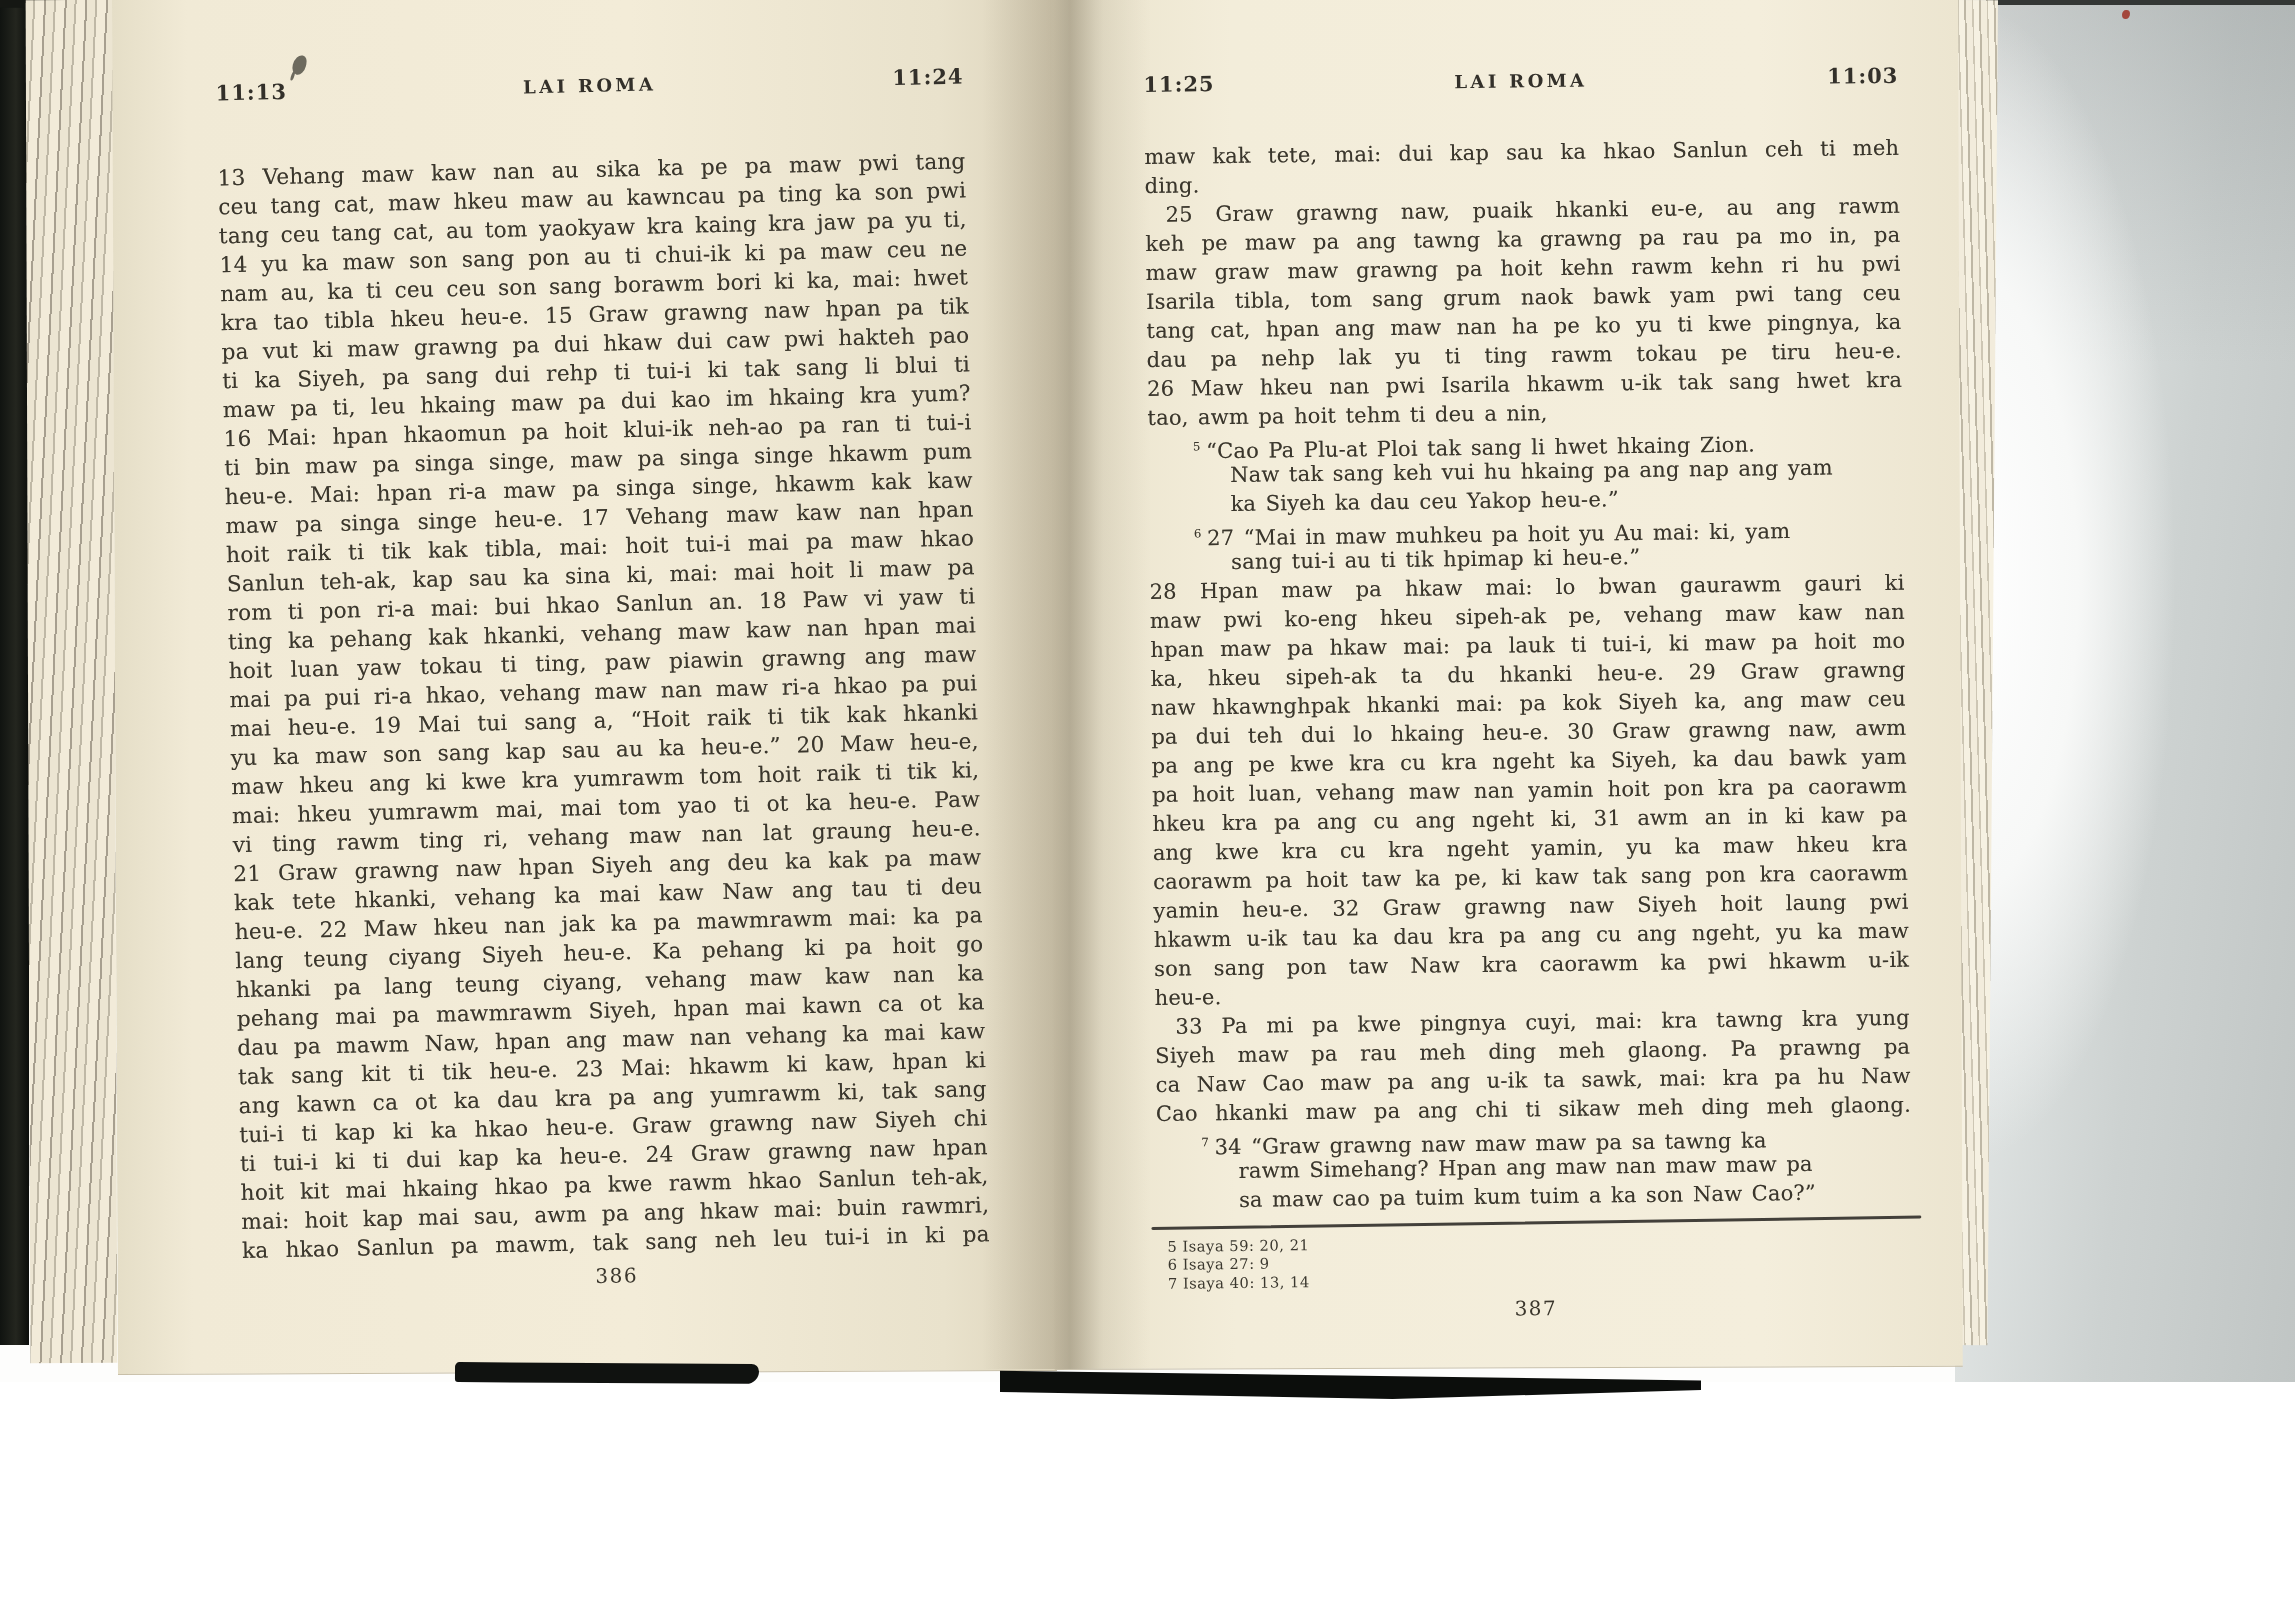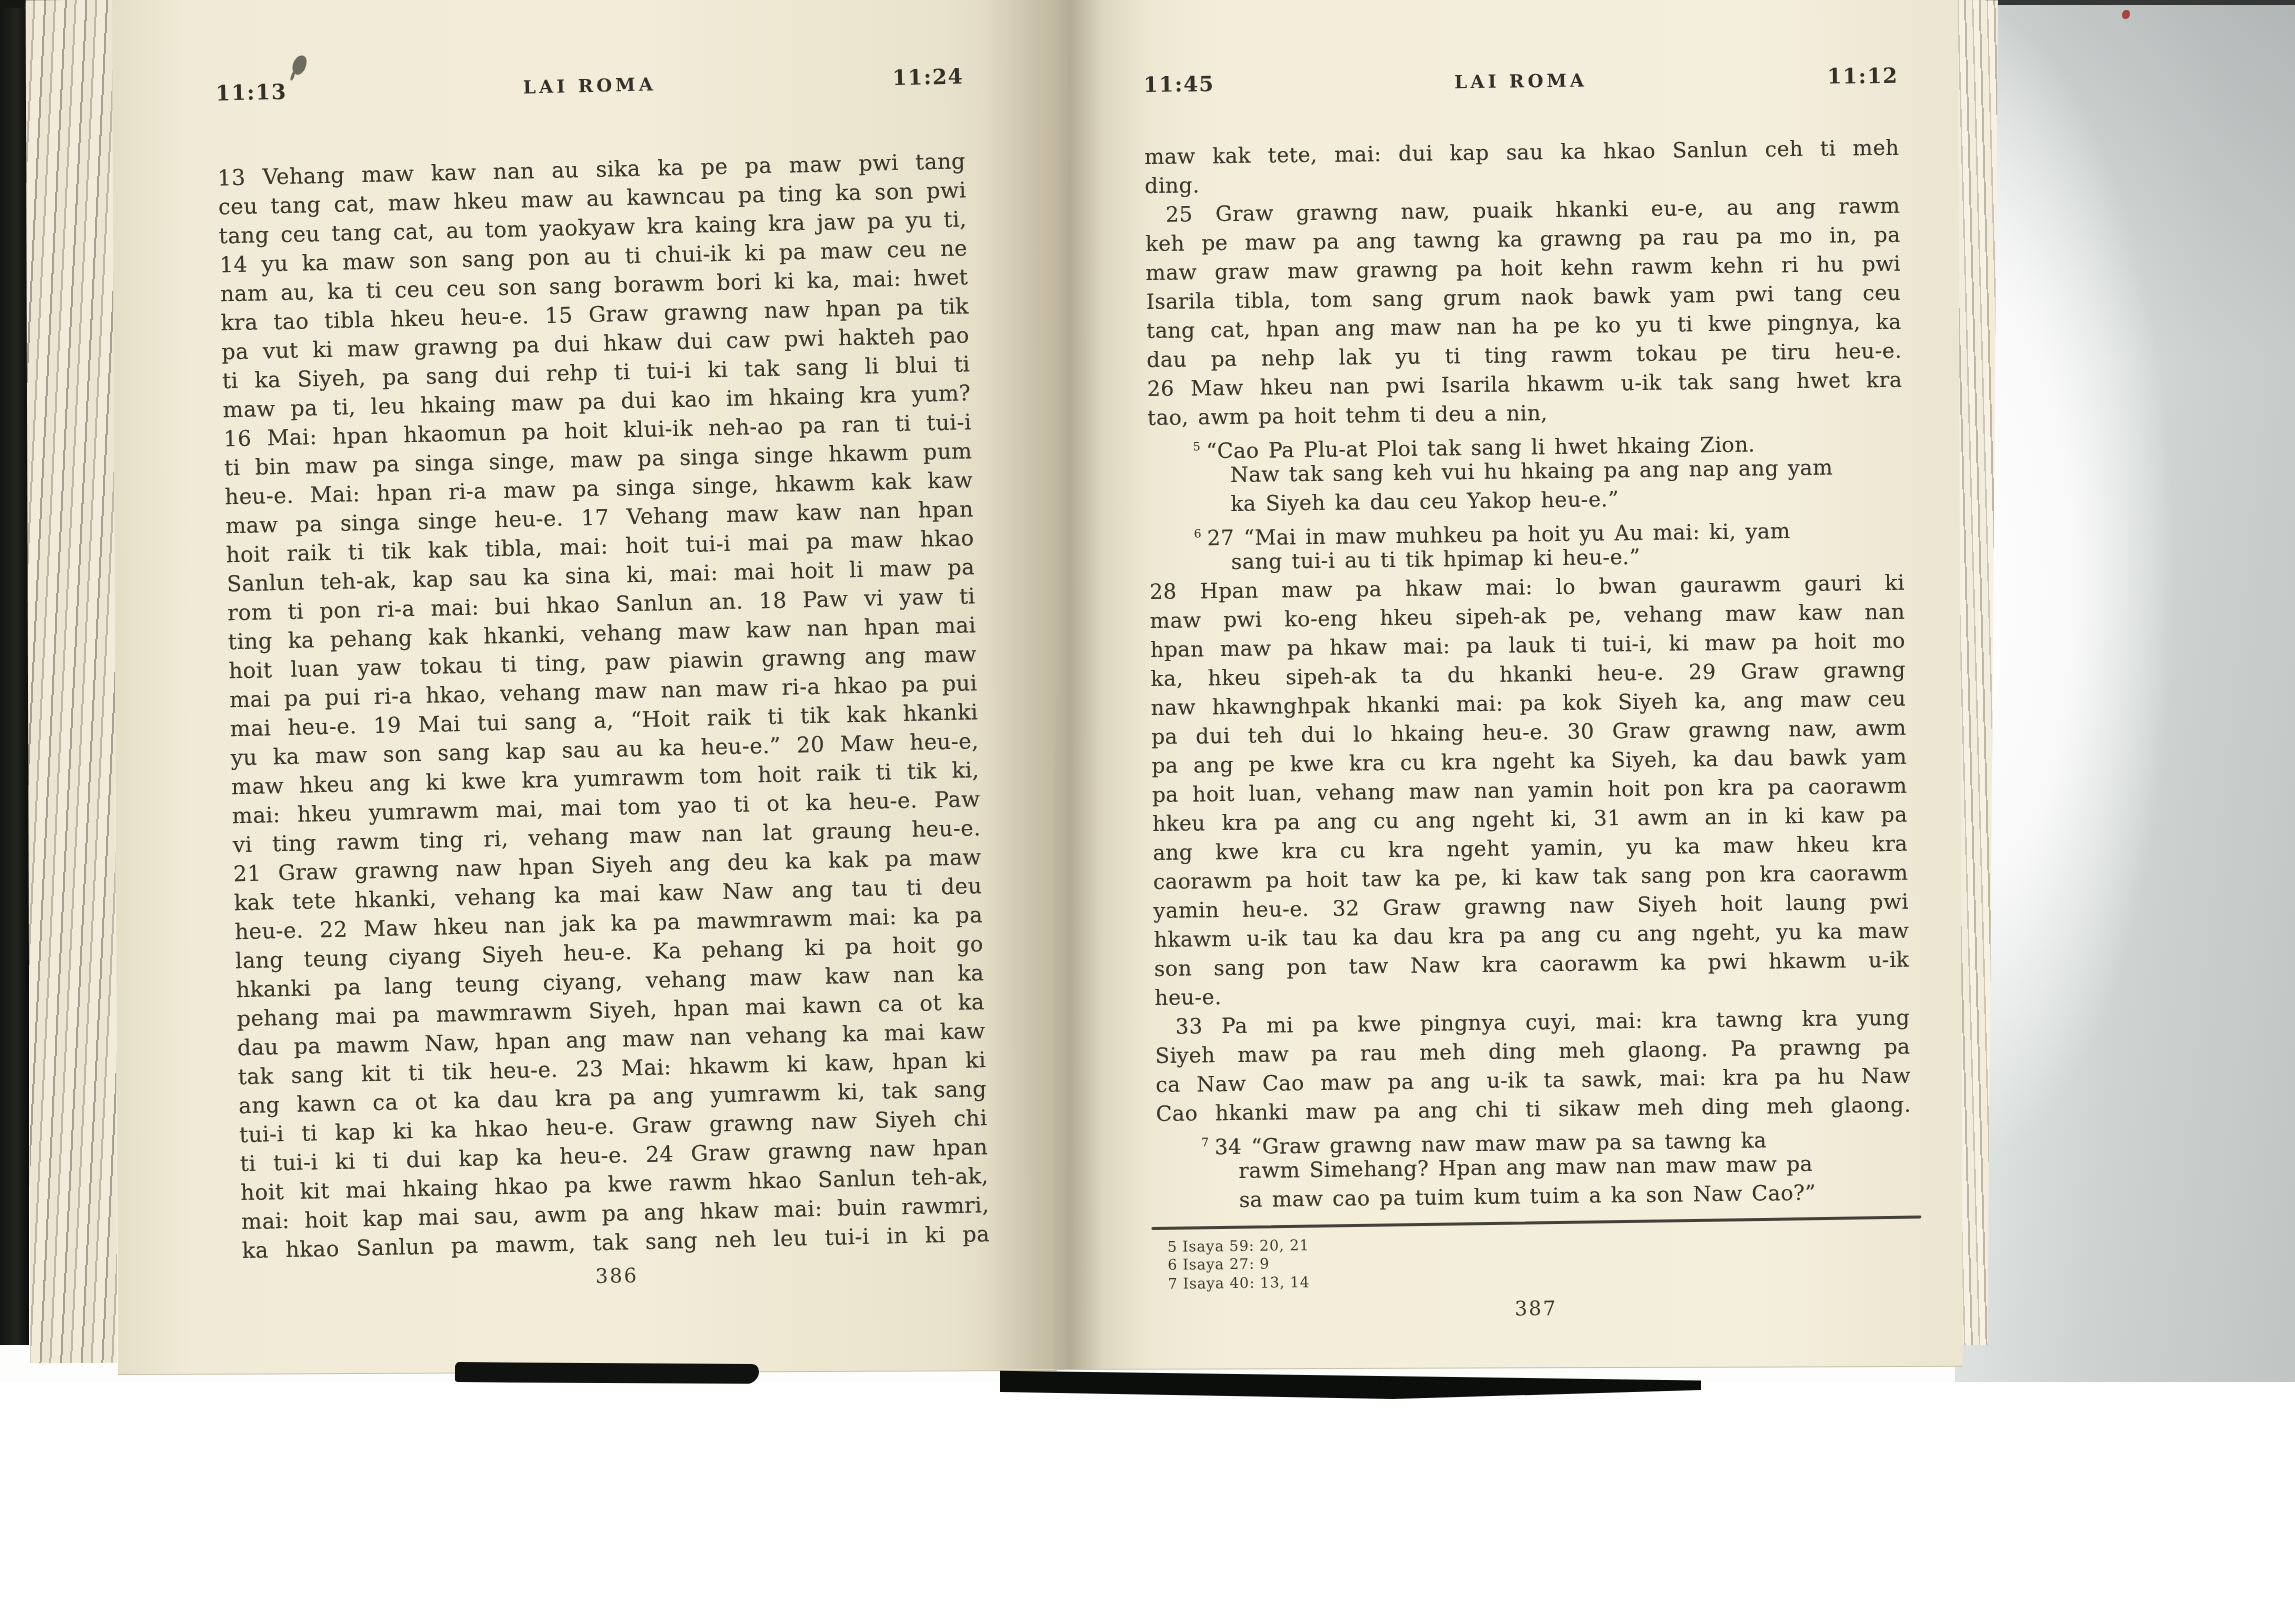--- a/index.html
+++ b/index.html
@@ -151,23 +151,23 @@
           <span class="ln">mai: hoit kap mai sau, awm pa ang hkaw mai: buin rawmri,</span>
           <span class="ln">ka hkao Sanlun pa mawm, tak sang neh leu tui-i in ki pa</span>
         </div>
       <span class="pgnum">386</span>
     </div>
   </div>
 
   <div class="abs page page-right">
     <div class="abs tb tb-right">
       <div class="hdr">
-        <span class="ref">11:45</span>
+        <span class="ref">11:25</span>
         <span class="ttl">LAI ROMA</span>
-        <span class="ref">11:12</span>
+        <span class="ref">11:03</span>
       </div>
       <div class="lines">
 
       <span class="ln">maw kak tete, mai: dui kap sau ka hkao Sanlun ceh ti meh</span>
           <span class="ln short">ding.</span>
           <span class="ln in1">25 Graw grawng naw, puaik hkanki eu-e, au ang rawm</span>
           <span class="ln">keh pe maw pa ang tawng ka grawng pa rau pa mo in, pa</span>
           <span class="ln">maw graw maw grawng pa hoit kehn rawm kehn ri hu pwi</span>
           <span class="ln">Isarila tibla, tom sang grum naok bawk yam pwi tang ceu</span>
           <span class="ln">tang cat, hpan ang maw nan ha pe ko yu ti kwe pingnya, ka</span>

